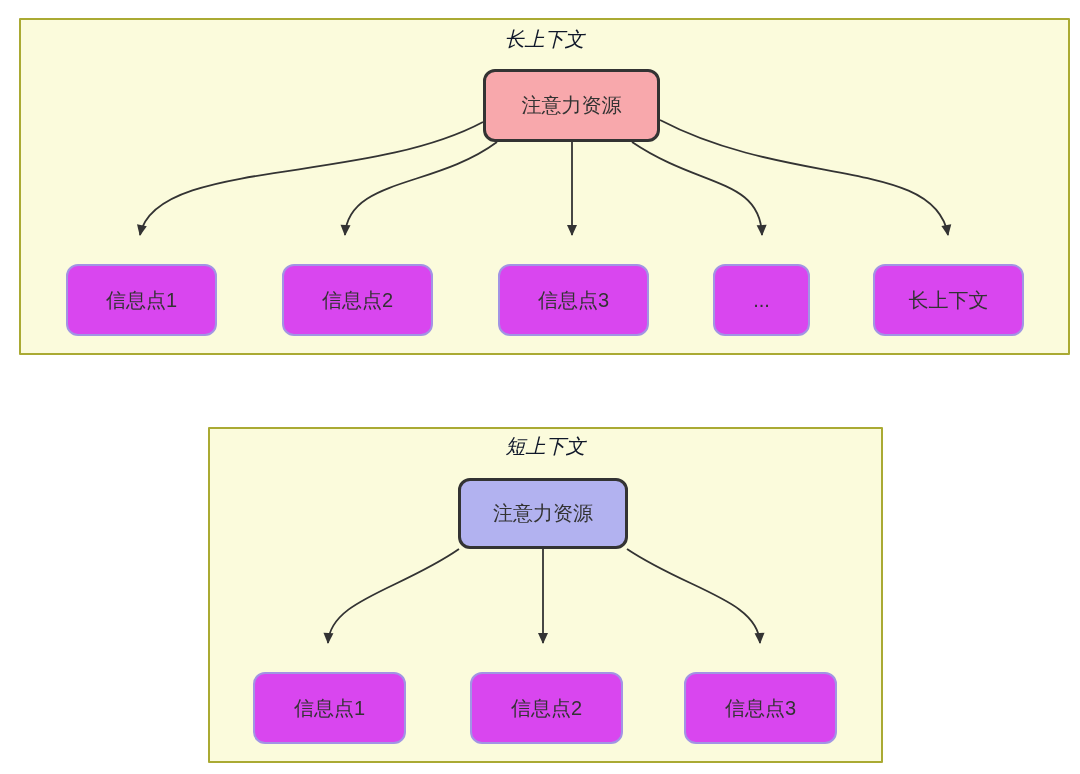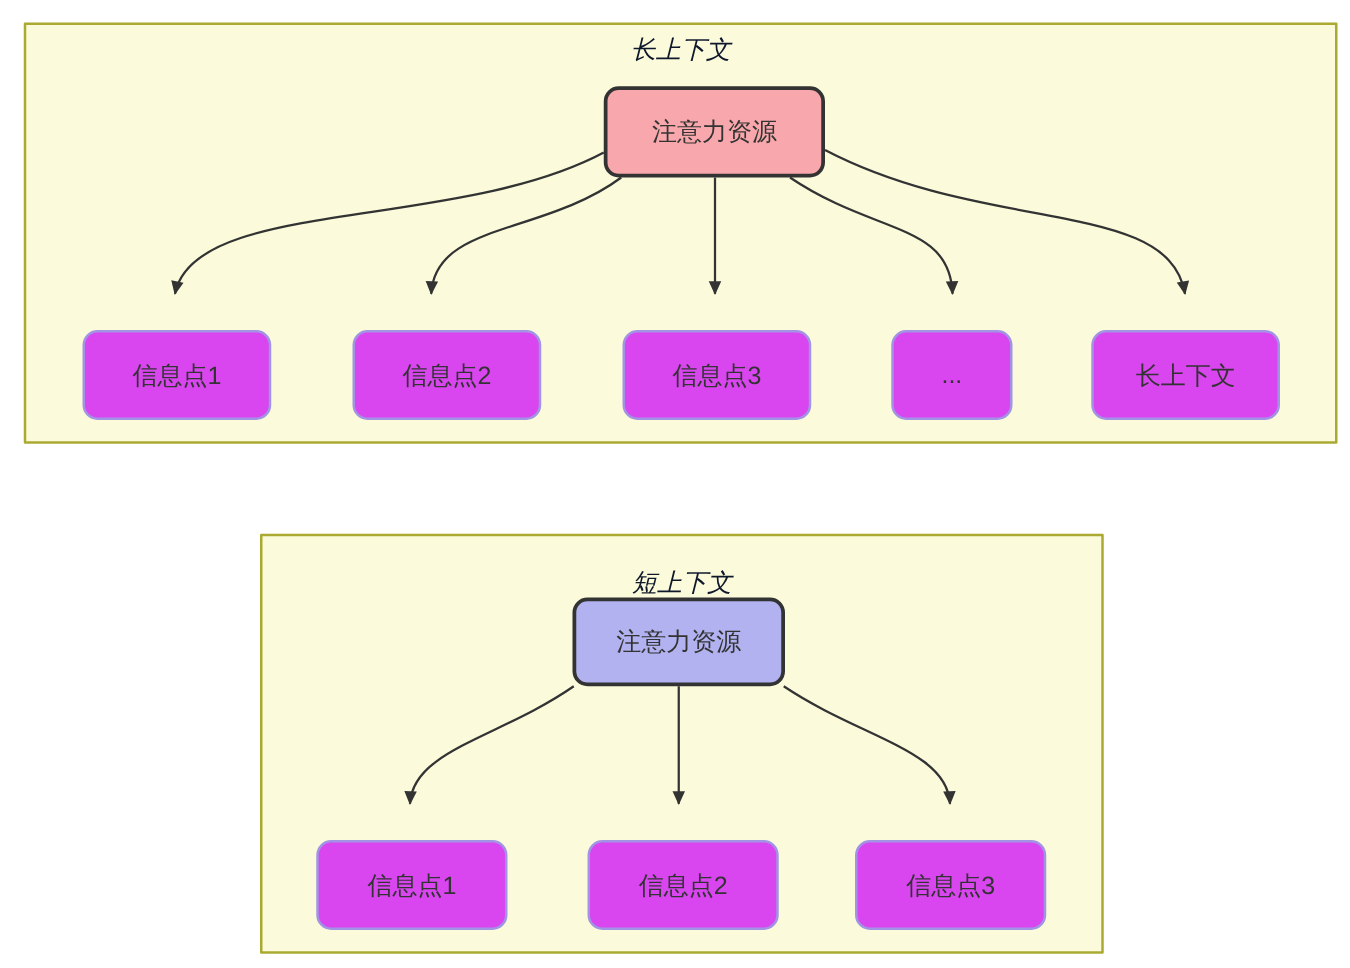--- a/index.html
+++ b/index.html
@@ -66,21 +66,21 @@
 </style>
 </head>
 <body>
 
 <div class="canvas">
 
   <div class="panel" style="left:19px; top:18px; width:1051px; height:337px;"></div>
   <div class="panel" style="left:208px; top:427px; width:675px; height:336px;"></div>
 
   <div class="panel-title" style="left:19px; top:26px; width:1051px;">长上下文</div>
-  <div class="panel-title" style="left:208px; top:433px; width:675px;margin-top:20px;">短上下文</div>
+  <div class="panel-title" style="left:208px; top:433px; width:675px;">短上下文</div>
 
   <svg class="arrow-layer" width="1080" height="774" viewBox="0 0 1080 774">
     <defs>
       <marker id="ah" markerUnits="userSpaceOnUse" markerWidth="14" markerHeight="14" refX="11" refY="6" orient="auto">
         <path d="M1,1 L12,6 L1,11 Z" fill="#333333"></path>
       </marker>
     </defs>
 
     <path class="edge" d="M483,122 C365,185 155,158 140,235" marker-end="url(#ah)"></path>
     <path class="edge" d="M497,142 C435,188 348,178 345,235" marker-end="url(#ah)"></path>

